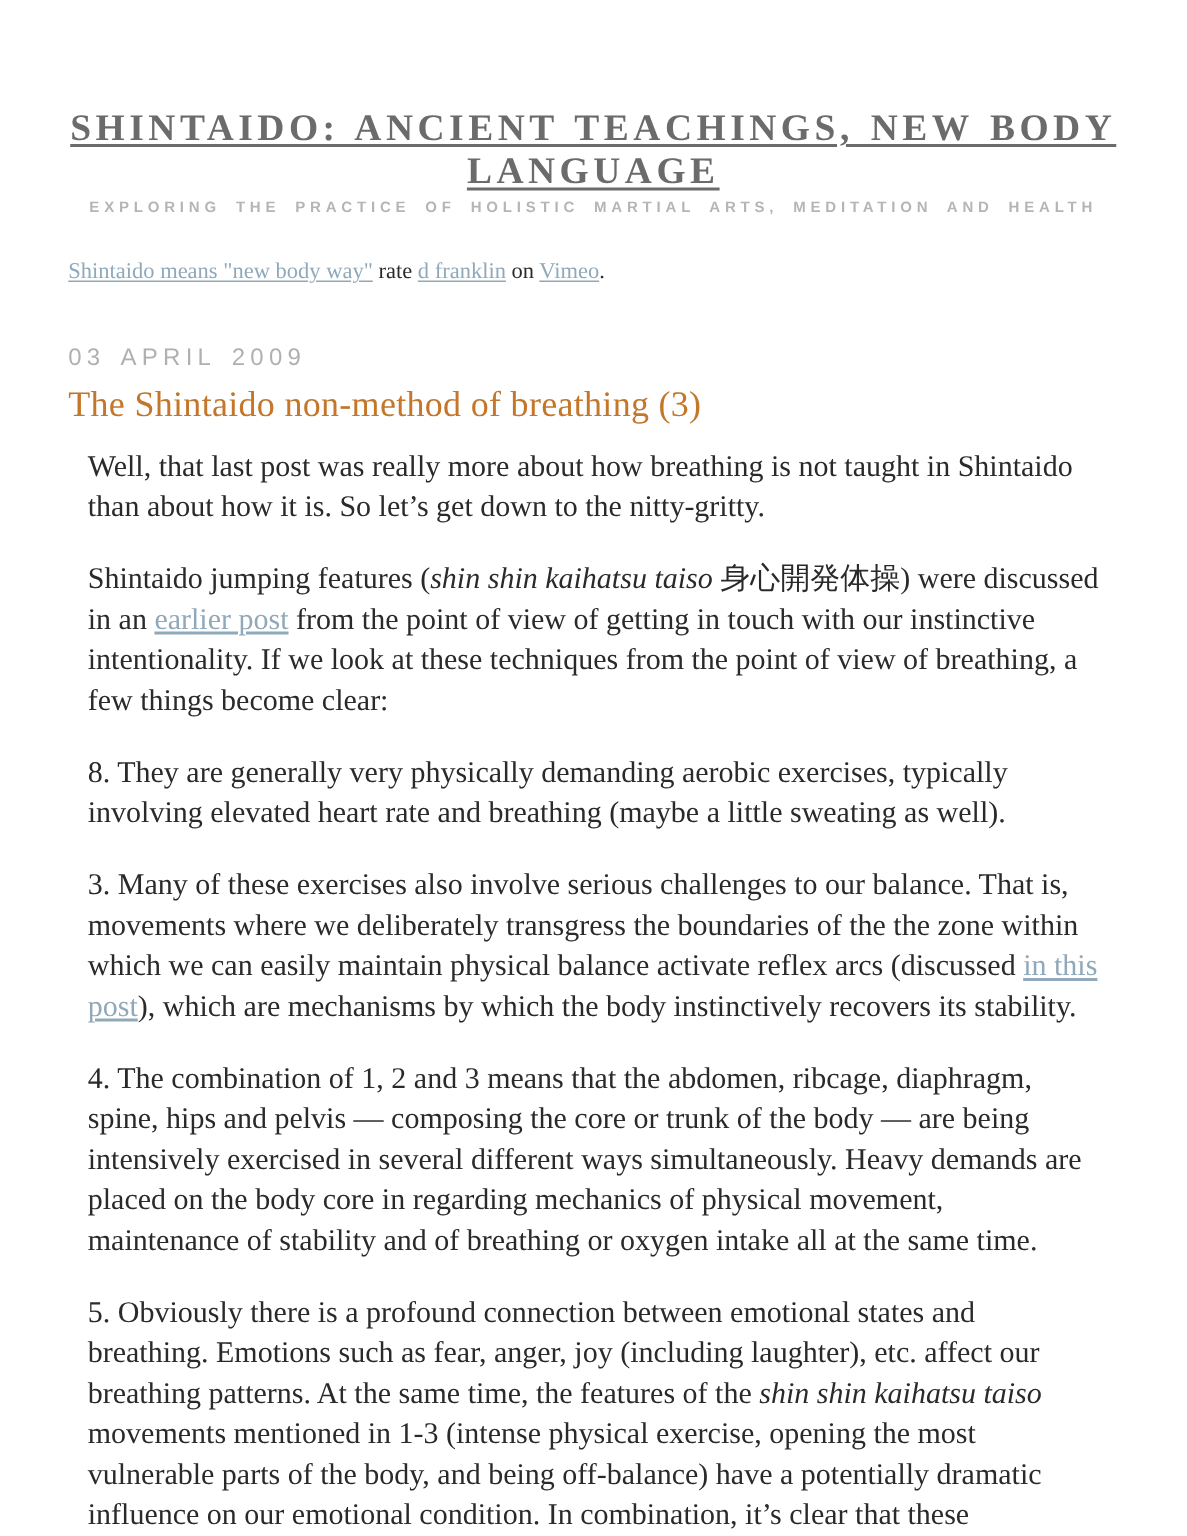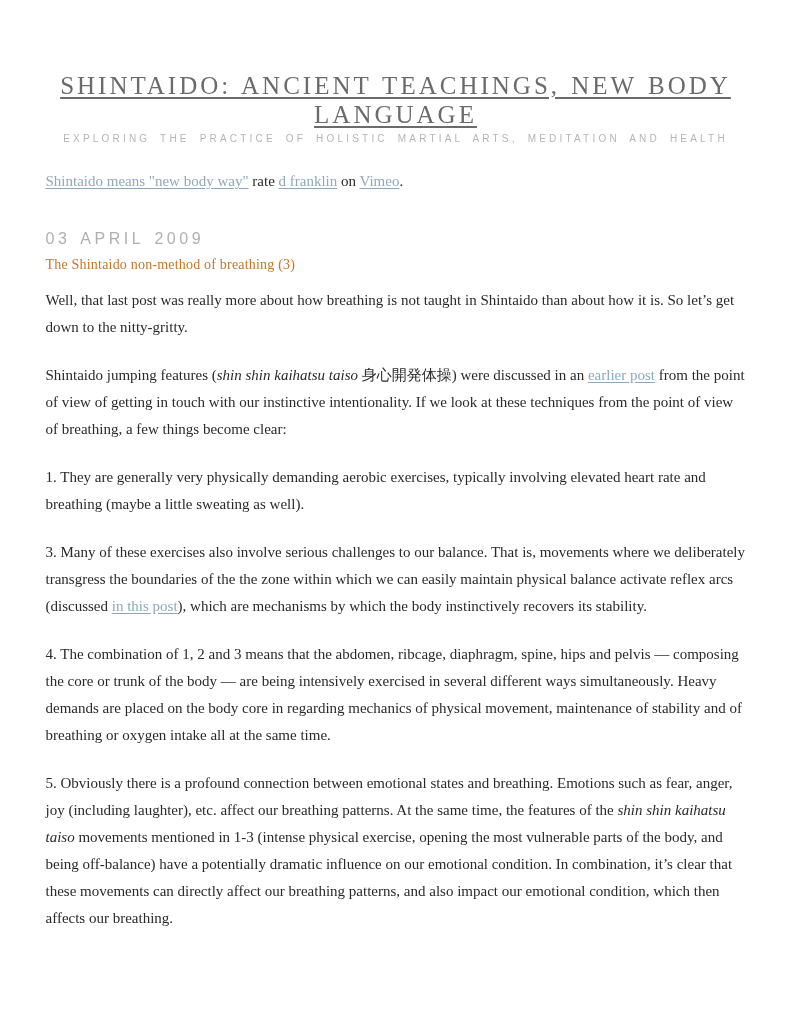--- a/index.html
+++ b/index.html
@@ -13,37 +13,37 @@
   .page {
     width: 700px;
     margin: 0 auto;
     padding: 72px 0 60px;
   }
   .masthead { text-align: center; }
   .blog-title {
     margin: 0;
     font-size: 25px;
     line-height: 1.14;
-    font-weight: normal;
+    font-weight: bold;
     letter-spacing: 3px;
     word-spacing: 2px;
   }
   .blog-title-link {
     color: #6b6b6b;
     text-decoration: underline;
     text-underline-offset: 3px;
   }
   .blog-subtitle {
     margin-top: 4px;
     font-family: "Liberation Sans", "DejaVu Sans", sans-serif;
     font-size: 10px;
     letter-spacing: 3.2px;
     word-spacing: 4px;
     color: #b5b5b5;
-    font-weight: normal;
+    font-weight: bold;
   }
   .vimeo-line {
     margin: 26px 0 0;
     font-size: 15px;
     line-height: 22px;
   }
   .inline-link {
     color: #8fa9ba;
     text-decoration: underline;
     text-underline-offset: 2px;
@@ -51,28 +51,28 @@
   .post-date {
     margin-top: 38px;
     font-family: "Liberation Sans", "DejaVu Sans", sans-serif;
     font-size: 16px;
     letter-spacing: 3.5px;
     word-spacing: 3px;
     color: #b0b0b0;
   }
   .post-title {
     margin: 9px 0 14px;
-    font-size: 14px;
+    font-size: 24px;
     font-weight: normal;
     color: #c4772a;
     letter-spacing: 0.2px;
   }
   .body-para {
-    margin: 0 0 21px;
-    font-size: 15px;
+    margin: 0 13px 21px;
+    font-size: 20px;
     line-height: 27px;
   }
   .body-para em { font-style: italic; }
 </style>
 </head>
 <body>
 
 <div class="page">
 
   <header class="masthead">
@@ -81,19 +81,19 @@
   </header>
 
   <p class="vimeo-line"><a href="#" class="inline-link">Shintaido means "new body way"</a><span> rate </span><a href="#" class="inline-link">d franklin</a><span> on </span><a href="#" class="inline-link">Vimeo</a><span>.</span></p>
 
   <article>
     <div class="post-date">03 APRIL 2009</div>
     <h2 class="post-title">The Shintaido non-method of breathing (3)</h2>
 
     <p class="body-para"><span>Well, that last post was really more about how breathing is not taught in Shintaido than about how it is. So let’s get down to the nitty-gritty.</span></p>
     <p class="body-para"><span>Shintaido jumping features (</span><em>shin shin kaihatsu taiso</em><span> 身心開発体操) were discussed in an </span><a href="#" class="inline-link">earlier post</a><span> from the point of view of getting in touch with our instinctive intentionality. If we look at these techniques from the point of view of breathing, a few things become clear:</span></p>
-    <p class="body-para"><span>1. They are generally very physically demanding aerobic exercises, typically involving elevated heart rate and breathing (maybe a little sweating as well).</span></p>
+    <p class="body-para"><span>8. They are generally very physically demanding aerobic exercises, typically involving elevated heart rate and breathing (maybe a little sweating as well).</span></p>
     <p class="body-para"><span>3. Many of these exercises also involve serious challenges to our balance. That is, movements where we deliberately transgress the boundaries of the the zone within which we can easily maintain physical balance activate reflex arcs (discussed </span><a href="#" class="inline-link">in this post</a><span>), which are mechanisms by which the body instinctively recovers its stability.</span></p>
     <p class="body-para"><span>4. The combination of 1, 2 and 3 means that the abdomen, ribcage, diaphragm, spine, hips and pelvis — composing the core or trunk of the body — are being intensively exercised in several different ways simultaneously. Heavy demands are placed on the body core in regarding mechanics of physical movement, maintenance of stability and of breathing or oxygen intake all at the same time.</span></p>
     <p class="body-para"><span>5. Obviously there is a profound connection between emotional states and breathing. Emotions such as fear, anger, joy (including laughter), etc. affect our breathing patterns. At the same time, the features of the </span><em>shin shin kaihatsu taiso</em><span> movements mentioned in 1-3 (intense physical exercise, opening the most vulnerable parts of the body, and being off-balance) have a potentially dramatic influence on our emotional condition. In combination, it’s clear that these movements can directly affect our breathing patterns, and also impact our emotional condition, which then affects our breathing.</span></p>
   </article>
 
 </div>
 
 </body></html>

